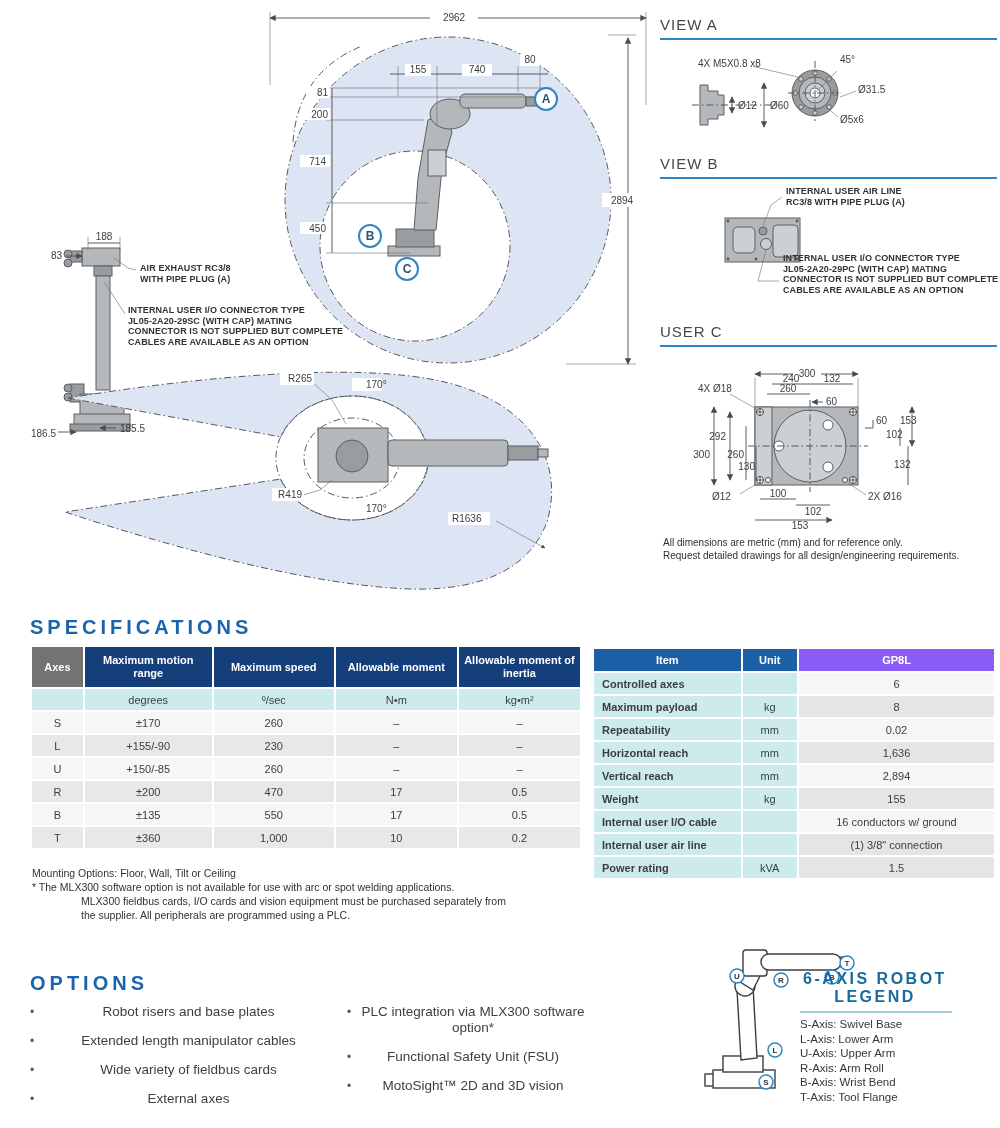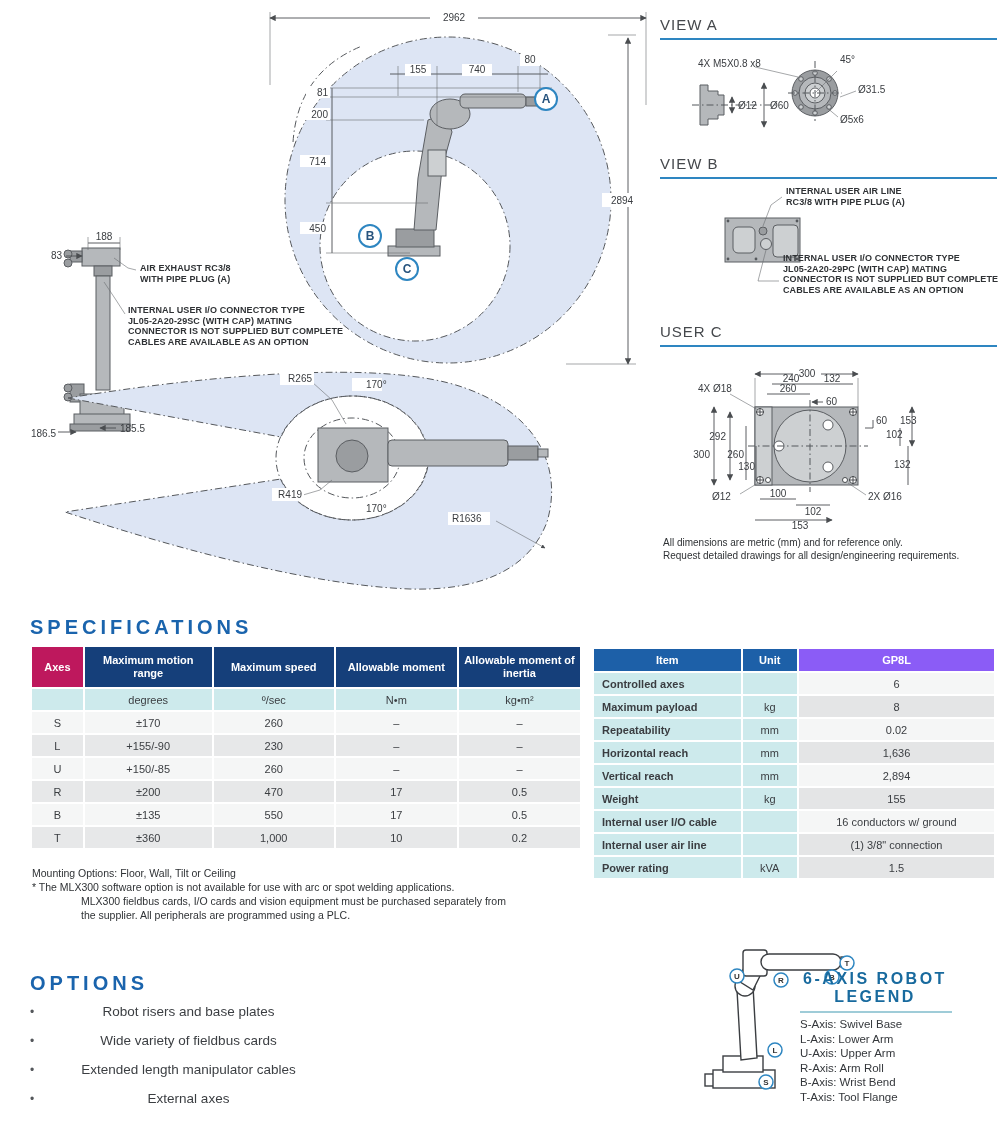--- a/index.html
+++ b/index.html
@@ -18,21 +18,21 @@
   .robot-lt{fill:#cdd0d2;stroke:#5b5e62;stroke-width:1;}
   .wh{fill:#ffffff;}
   .view-title{font-size:15px;letter-spacing:1px;color:#45484c;}
   .view-rule{height:2px;background:#2e86c1;margin-top:3px;}
   .anno{font-size:9px;line-height:10.6px;color:#2f3235;font-weight:bold;letter-spacing:0.1px;}
   .note-line{font-size:10px;color:#2f3235;line-height:13px;}
   .sec-title{font-size:20px;font-weight:bold;letter-spacing:4px;color:#1a64ad;}
   table{border-collapse:collapse;}
   td,th{border:2px solid #ffffff;font-size:11px;padding:0 4px;text-align:center;vertical-align:middle;}
   .axes-tbl th.hdr{background:#153f7a;color:#fff;font-weight:bold;height:40px;line-height:13px;}
-  .axes-tbl th.hdr.first{background:#be185d;}
+  .axes-tbl th.hdr.first{background:#737373;}
   .axes-tbl td.unit{background:#cdeaec;height:21px;color:#3a3d41;}
   .axes-tbl td{height:21px;}
   .axes-tbl tr.lt td{background:#f5f6f6;}
   .axes-tbl tr.dk td{background:#e7e8e9;}
   .item-tbl th{height:22px;color:#fff;font-weight:bold;background:#1d60a8;}
   .item-tbl th.gp{background:#8b5cf6;margin-left:24px;}
   .item-tbl td{height:21px;}
   .item-tbl td.lbl{background:#cdeaec;text-align:left;padding-left:8px;font-weight:bold;}
   .item-tbl td.unitc{background:#cdeaec;}
   .item-tbl td.val-lt{background:#f5f6f6;}
@@ -470,23 +470,28 @@
           <td class="lbl">Power rating</td>
           <td class="unitc">kVA</td>
           <td class="val-dk">1.5</td>
         </tr>
       </tbody>
   </table>
 
   <div class="abs sec-title" style="left:30px;top:972px">OPTIONS</div>
   <div class="abs" style="left:30px;top:1004px;width:305px">
     <div class="opt-item">Robot risers and base plates</div>
+    <div class="opt-item">Extended length manipulator cables</div>
     <div class="opt-item">Wide variety of fieldbus cards</div>
-    <div class="opt-item">Extended length manipulator cables</div>
     <div class="opt-item">External axes</div>
+  </div>
+  <div class="abs" style="left:347px;top:1004px;width:240px">
+    <div class="opt-item">PLC integration via MLX300 software option*</div>
+    <div class="opt-item">Functional Safety Unit (FSU)</div>
+    <div class="opt-item">MotoSight™ 2D and 3D vision</div>
   </div>
 
   <svg class="abs" style="left:695px;top:930px" width="165" height="185" viewBox="0 0 165 185">
     <g fill="#ffffff" stroke="#3b3e42" stroke-width="1.4">
       <rect x="10" y="144" width="12" height="12"></rect>
       <rect x="18" y="140" width="62" height="18"></rect>
       <rect x="28" y="126" width="40" height="16"></rect>
       <polygon points="42,60 58,56 62,128 46,130"></polygon>
       <circle cx="50" cy="56" r="10"></circle>
       <polygon points="42,50 56,26 72,32 58,60"></polygon>

